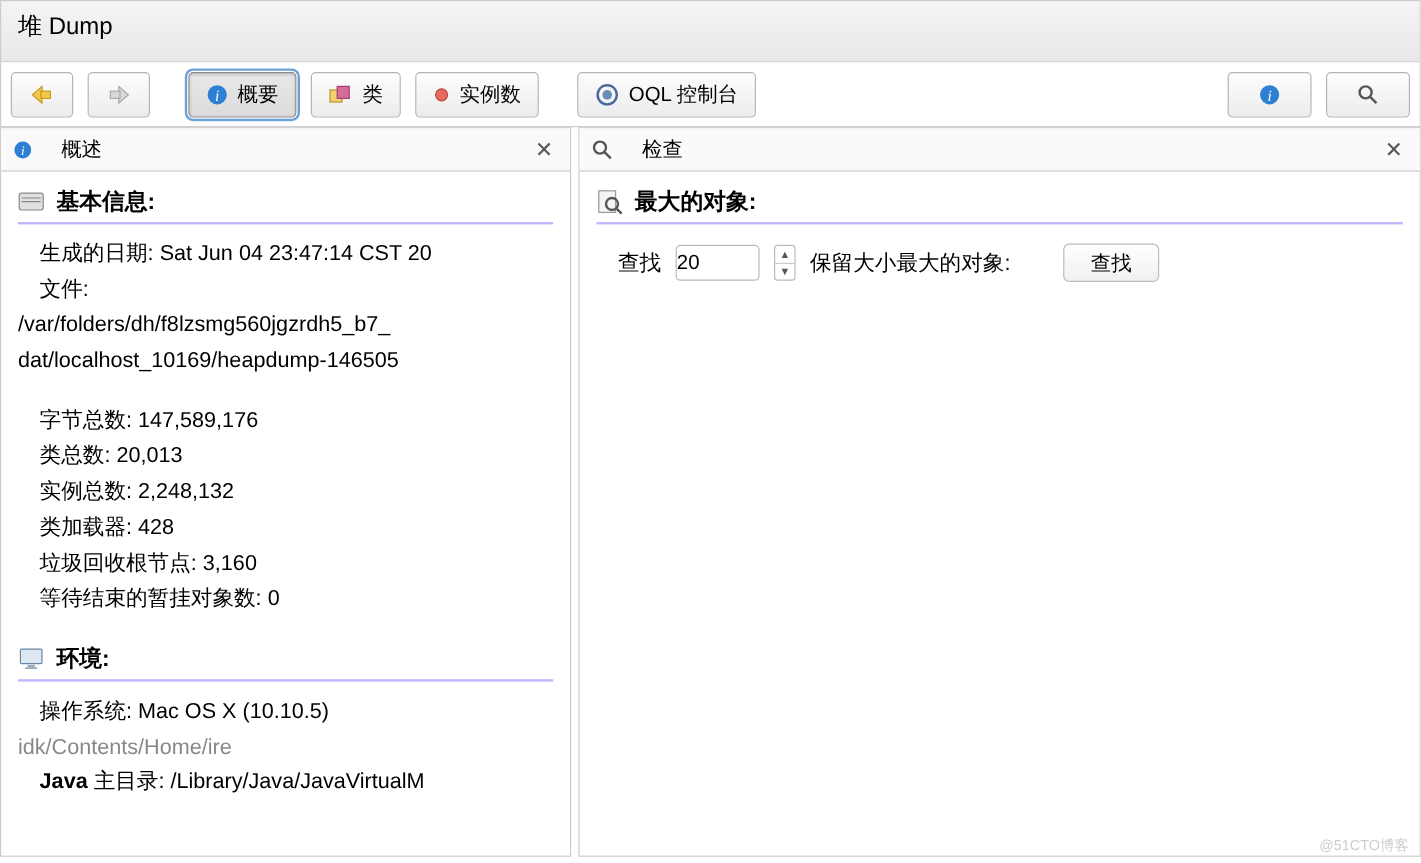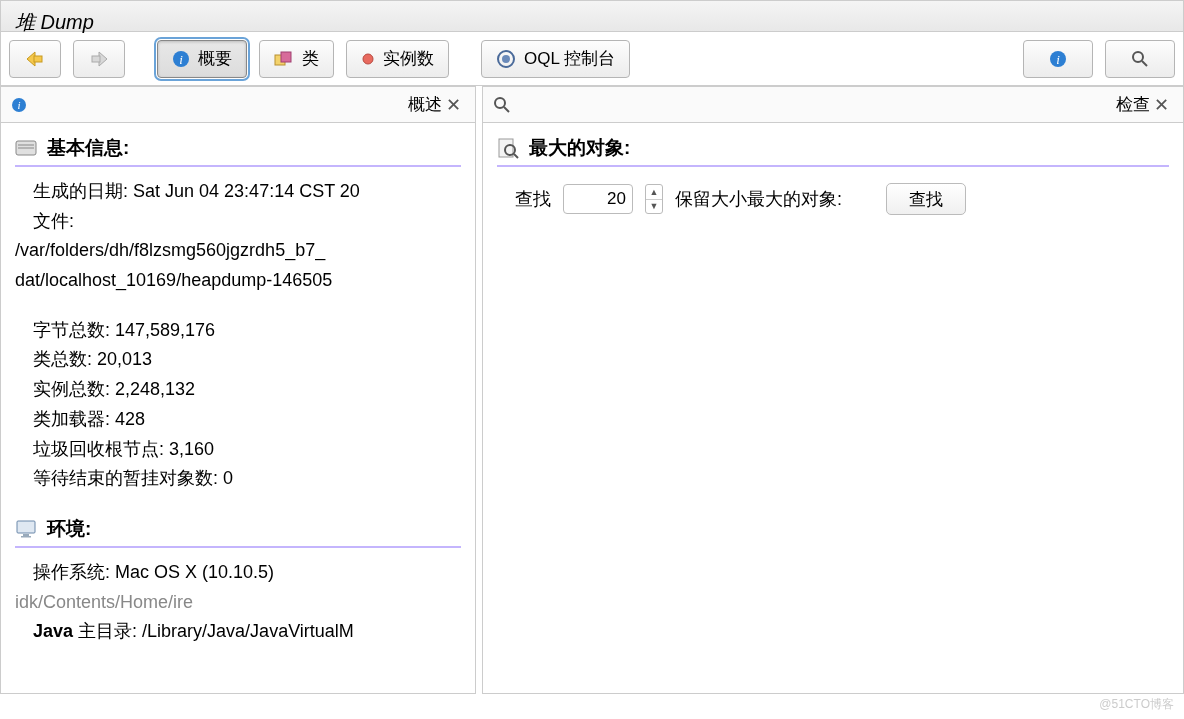--- a/index.html
+++ b/index.html
@@ -1,38 +1,38 @@
 <!DOCTYPE html>
 <html><head>
 <meta charset="utf-8">
 <style>
 * { box-sizing: border-box; margin: 0; padding: 0; }
 body { font-family: "Helvetica Neue", Arial, sans-serif; font-size: 17px; color: #000; background: #fff; width: 1184px; height: 719px; overflow: hidden; }
-.title-bar { height: 32px; line-height: 42px; padding-left: 14px; font-size: 20px; border: 1px solid #ccc; background: linear-gradient(#f4f4f4,#e8e8e8); font-style: italic; }
+.title-bar { height: 52px; line-height: 42px; padding-left: 14px; font-size: 20px; border: 1px solid #ccc; background: linear-gradient(#f4f4f4,#e8e8e8); }
 .toolbar { height: 54px; display: flex; align-items: center; padding: 6px 8px; gap: 12px; border-left: 1px solid #ccc; border-right: 1px solid #ccc; border-bottom: 1px solid #ccc; background: #fff; }
 .btn { height: 38px; display: inline-flex; align-items: center; justify-content: center; border: 1px solid #b5b5b5; border-radius: 4px; background: linear-gradient(#fdfdfd,#ececec); padding: 0 14px; gap: 8px; font-size: 17px; cursor: pointer; }
 .btn.icon-only { width: 52px; padding: 0; }
 .btn.selected { background: linear-gradient(#e8e8e8,#dcdcdc); border-color: #888; box-shadow: inset 0 1px 3px rgba(0,0,0,.2); outline: 2px solid #6aa3d8; outline-offset: 1px; }
 .spacer { flex: 1; }
 .panels { display: flex; height: 608px; }
 .panel { border: 1px solid #ccc; display: flex; flex-direction: column; }
 .panel.left { width: 476px; }
 .panel.right { flex: 1; margin-left: 6px; }
 .panel-header { height: 36px; display: flex; align-items: center; padding: 0 10px; border-bottom: 1px solid #ccc; background: #fafafa; font-size: 17px; }
-.panel-header .ph-title { margin-left: 4px; flex: 1; text-align: right; }
+.panel-header .ph-title { margin-left: 24px; flex: 1; }
 .close-x { font-size: 18px; color: #555; cursor: pointer; padding: 0 4px; }
 .panel-body { flex: 1; overflow: hidden; position: relative; }
 .inner-scroll { position: absolute; inset: 0; overflow: auto; padding: 12px 14px 14px 14px; }
 .panel.left .inner-scroll { overflow-y: scroll; }
 .section-head { display: flex; align-items: center; gap: 10px; font-size: 19px; border-bottom: 2px solid #c4b5fd; padding-bottom: 4px; margin-bottom: 10px; }
 .section-body { font-size: 18px; line-height: 1.65; white-space: nowrap; padding-left: 18px; margin-bottom: 22px; }
 .lbl { font-weight: normal; }
 .val { font-weight: normal; }
 .find-row { display: flex; align-items: center; gap: 12px; padding: 6px 6px 0 18px; font-size: 18px; }
-.num-input { width: 70px; height: 30px; border: 1px solid #bbb; border-radius: 4px; text-align: right; padding-right: 6px; font-size: 17px; }
+.num-input { width: 70px; height: 30px; border: 1px solid #bbb; border-radius: 4px; text-align: left; padding-right: 6px; font-size: 17px; }
 .spinner { display: flex; flex-direction: column; border: 1px solid #bbb; border-radius: 3px; height: 30px; width: 18px; }
 .spinner div { flex:1; display:flex; align-items:center; justify-content:center; font-size:9px; color:#555; cursor:pointer; }
 .spinner div:first-child { border-bottom:1px solid #ccc; }
 .find-btn { height: 32px; padding: 0 22px; border: 1px solid #bbb; border-radius: 5px; background: linear-gradient(#fff,#f0f0f0); font-size: 17px; cursor: pointer; }
 .watermark { position: absolute; right: 10px; bottom: 6px; font-size: 12px; color: #ccc; }
 
 .ico { display:inline-flex; align-items:center; justify-content:center; }
 .ico svg { display:block; }
 ::-webkit-scrollbar { width: 16px; }
 ::-webkit-scrollbar-thumb { background: #c4c4c4; border-radius: 8px; border: 3px solid #fff; }

